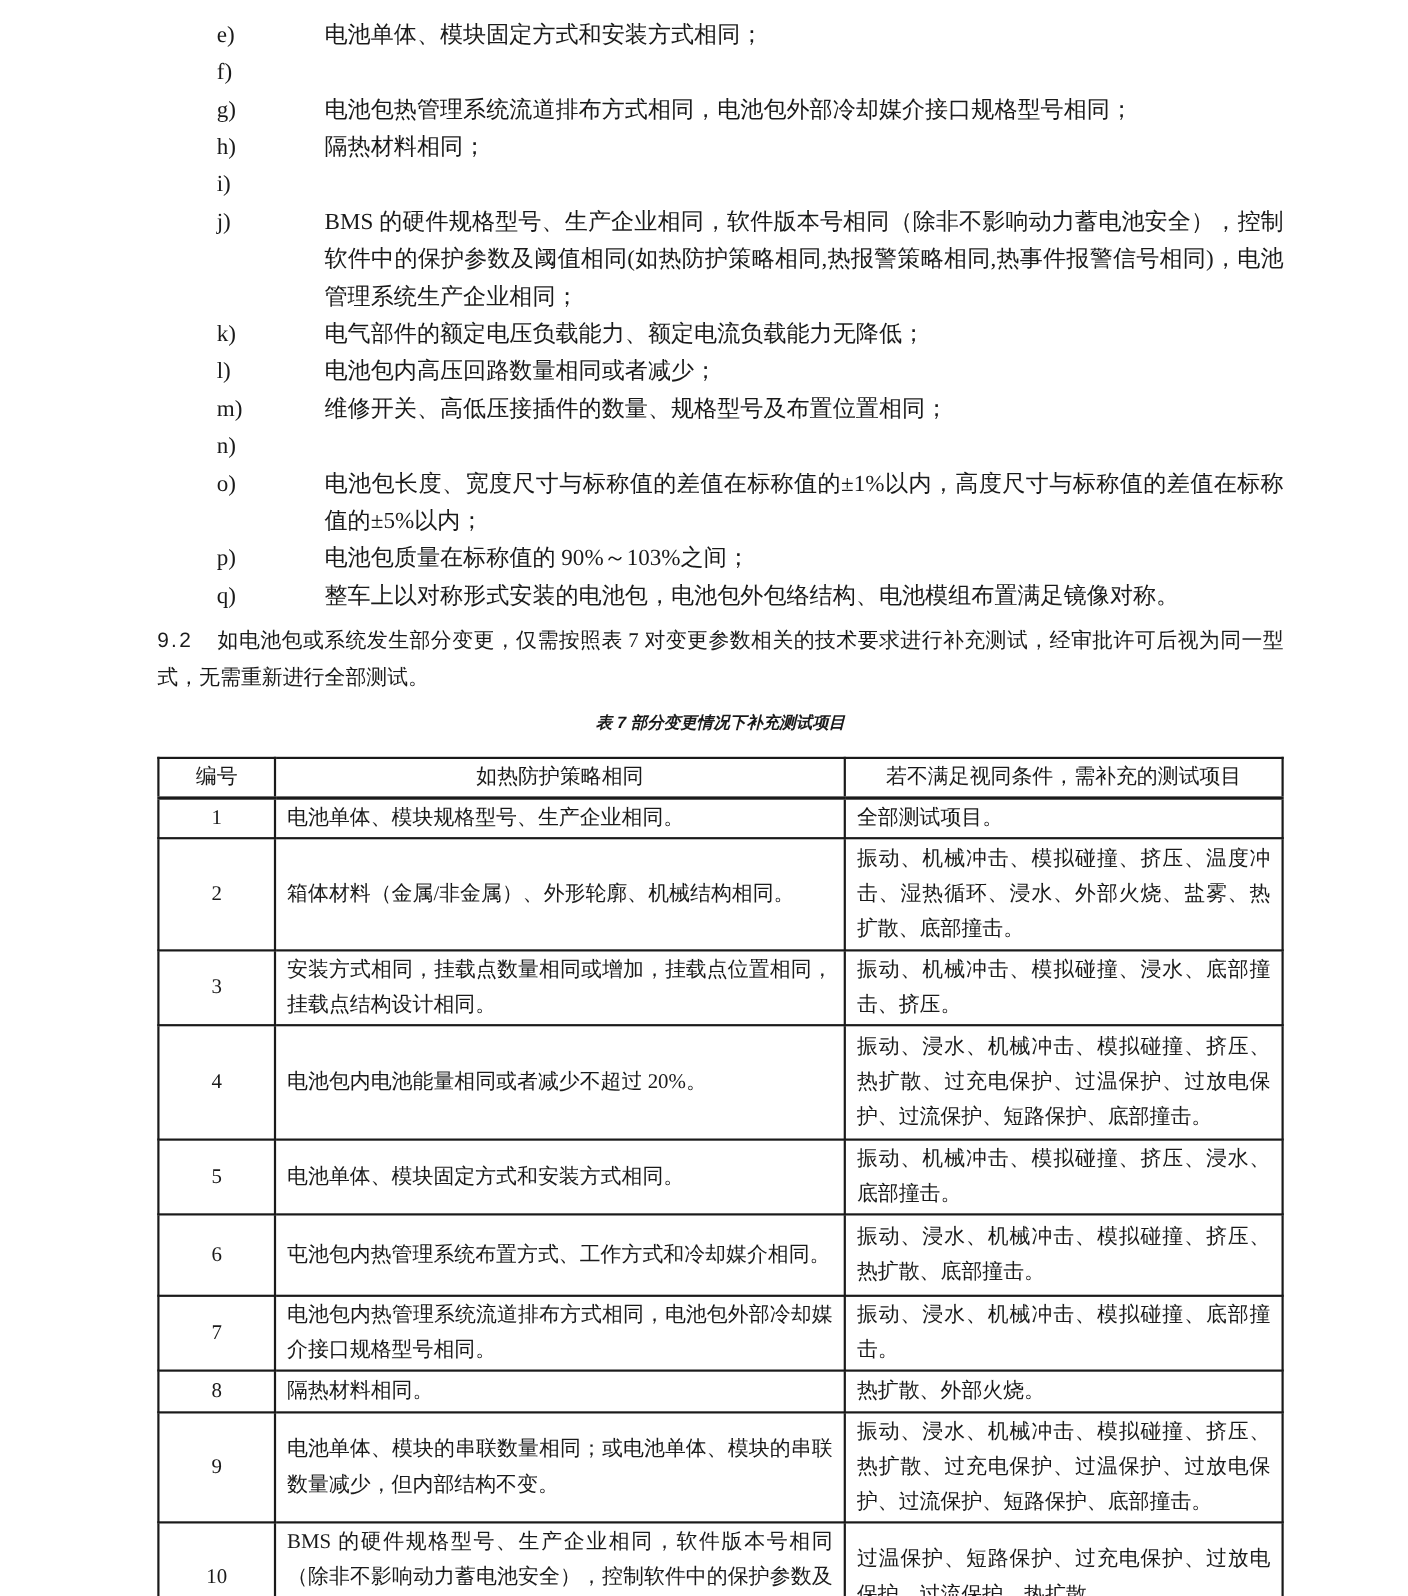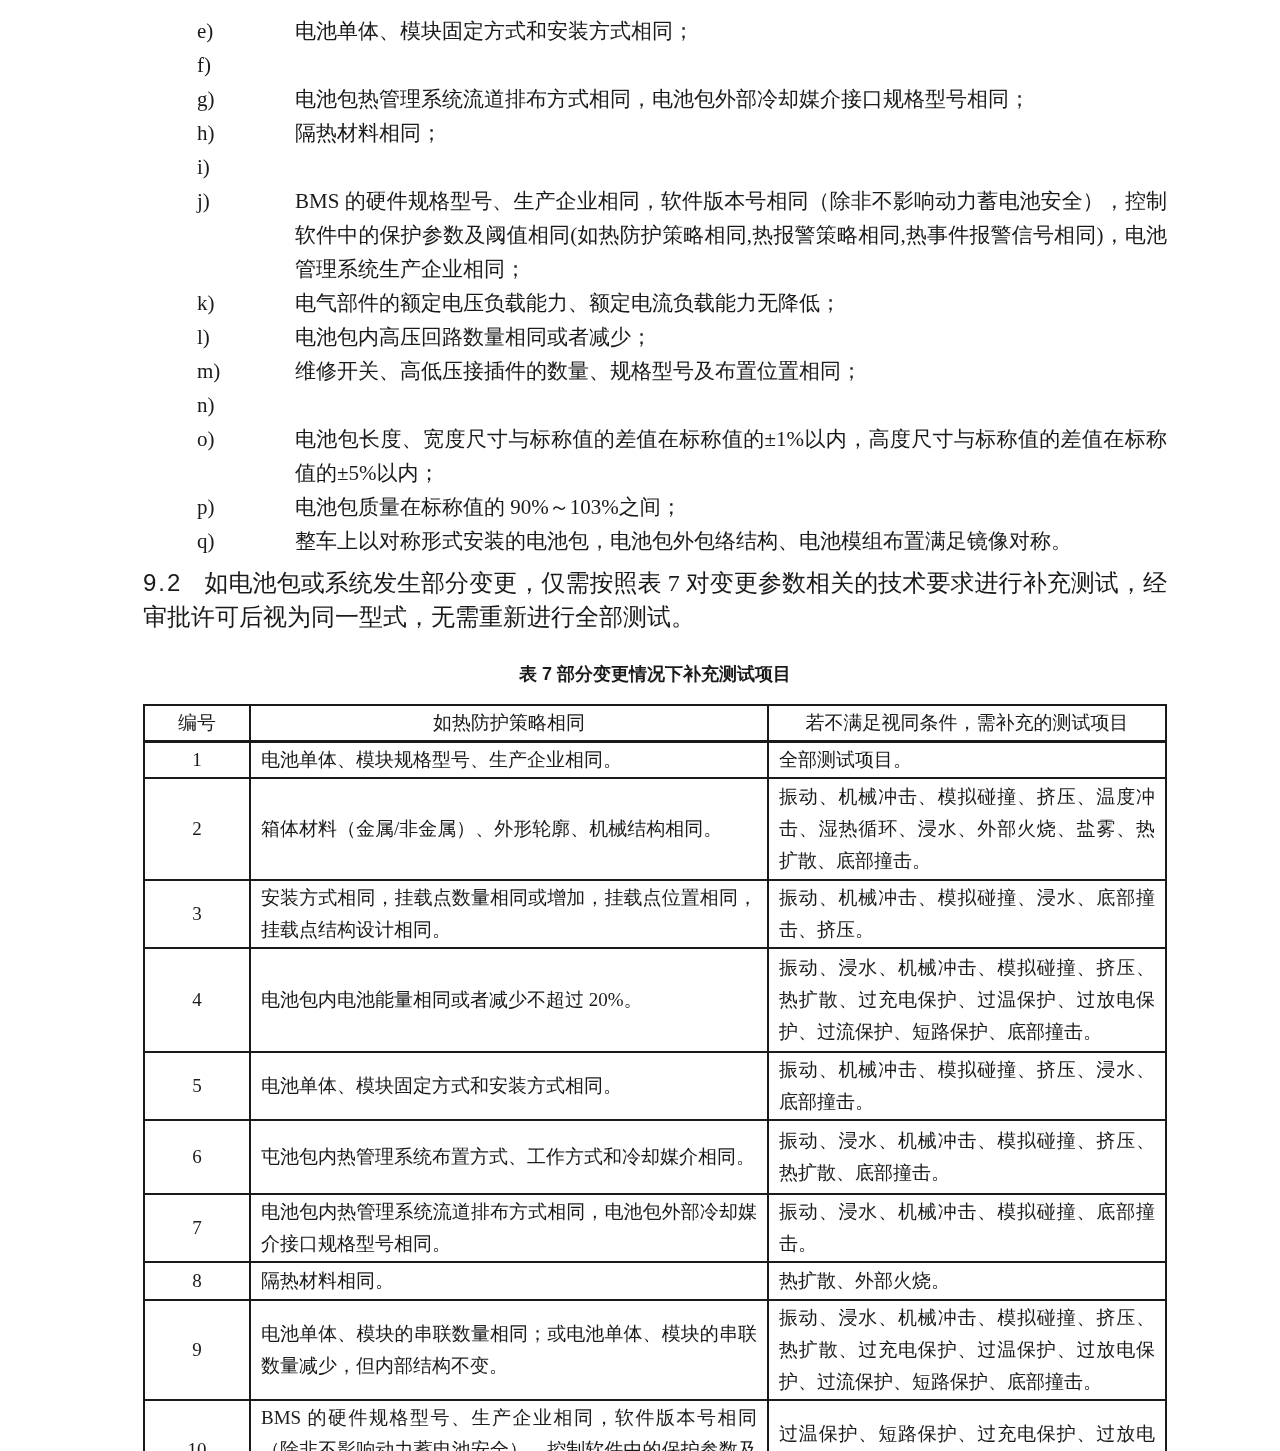--- a/index.html
+++ b/index.html
@@ -13,47 +13,48 @@
     padding: 14px 113px 0 143px;
     overflow: hidden;
     font-family: "Liberation Serif", "DejaVu Serif", serif;
   }
   
   .alpha-list { margin: 0; padding: 0; }
   .alpha-item { display: flex; font-size: 21px; line-height: 34px; }
   .alpha-item .item-label { flex: 0 0 50px; margin-left: 54px; }
   .alpha-item .item-text { flex: 1; text-align: justify; text-align-last: left; margin-left: 48px; }
   
-  .clause { margin: 8px 0 0 0; font-size: 24px; line-height: 34px; text-align: justify; text-align-last: left; }
+  .clause { margin: 8px 0 0 0; font-size: 19px; line-height: 34px; text-align: justify; text-align-last: left; }
   .clause-num { font-family: "Liberation Sans", "DejaVu Sans", sans-serif; letter-spacing: 2px; margin-right: 22px; }
   
   .table-caption {
-    margin-top: 26px;
+    margin-top: 10px;
     text-align: center;
     font-weight: bold;
-    font-size: 18px;
+    font-size: 15px;
     line-height: 28px;
     font-family: "Liberation Sans", "DejaVu Sans", sans-serif;
+    font-style: italic;
   }
   
   table.t7 {
     border-collapse: collapse;
     width: 100%;
     margin-top: 16px;
     font-size: 19px;
     table-layout: fixed;
   }
   .t7 th, .t7 td {
     border: 2px solid #1a1a1a;
     line-height: 32px;
     padding: 1px 10px;
     vertical-align: middle;
     overflow: hidden;
   }
-  .t7 thead tr { height: 24px; }
+  .t7 thead tr { height: 24px; font-family: Liberation Mono, monospace; }
   .t7 th { font-weight: normal; text-align: center; border-bottom-width: 3px; }
   .t7 td.c-no { text-align: center; padding: 1px 2px; }
   .t7 td.c-cond, .t7 td.c-tests { text-align: justify; text-align-last: left; }
   .t7 tbody tr:nth-child(1)  { height: 36px;  }
   .t7 tbody tr:nth-child(2)  { height: 102px; }
   .t7 tbody tr:nth-child(3)  { height: 66px;  }
   .t7 tbody tr:nth-child(4)  { height: 104px; }
   .t7 tbody tr:nth-child(5)  { height: 64px;  }
   .t7 tbody tr:nth-child(6)  { height: 74px;  }
   .t7 tbody tr:nth-child(7)  { height: 62px;  }

